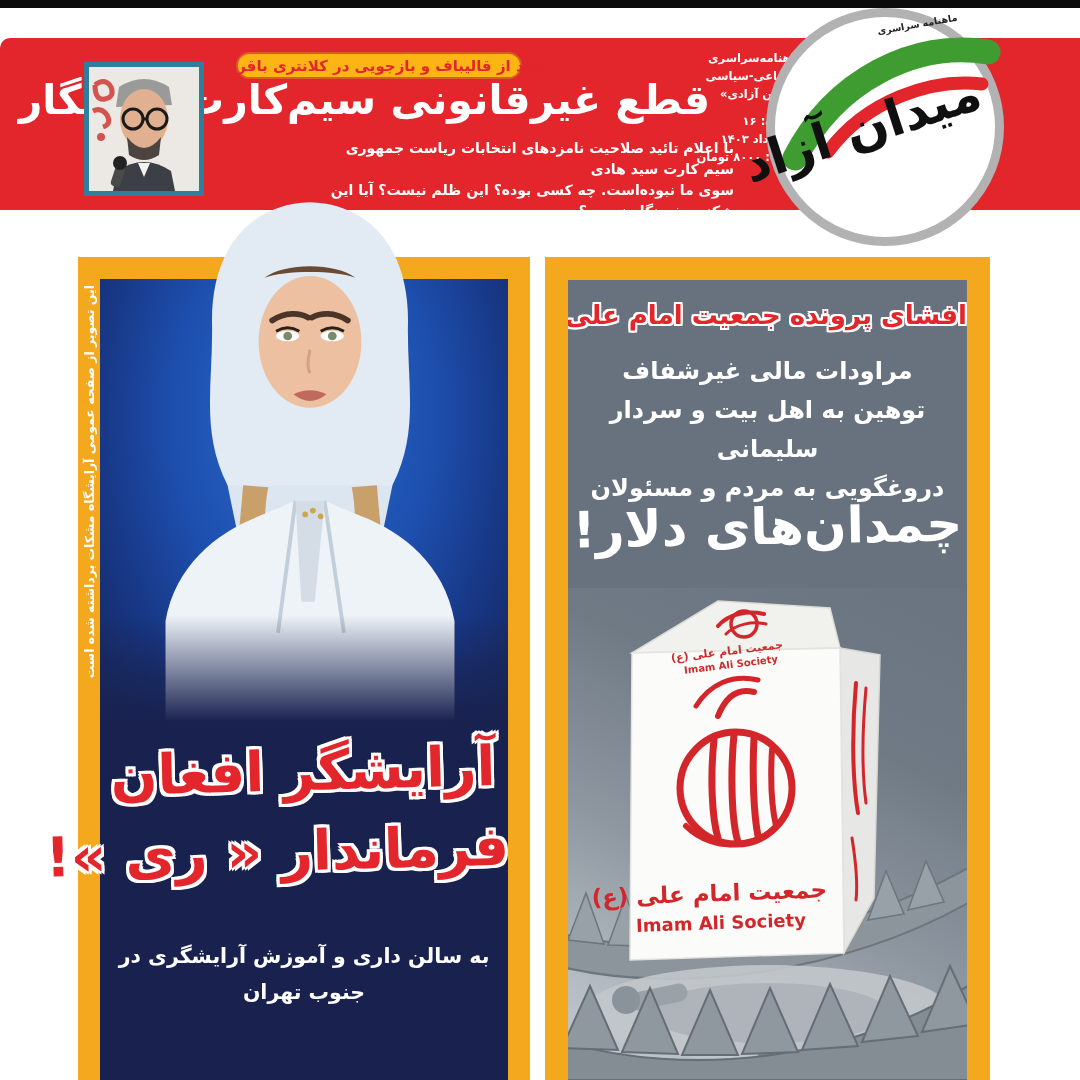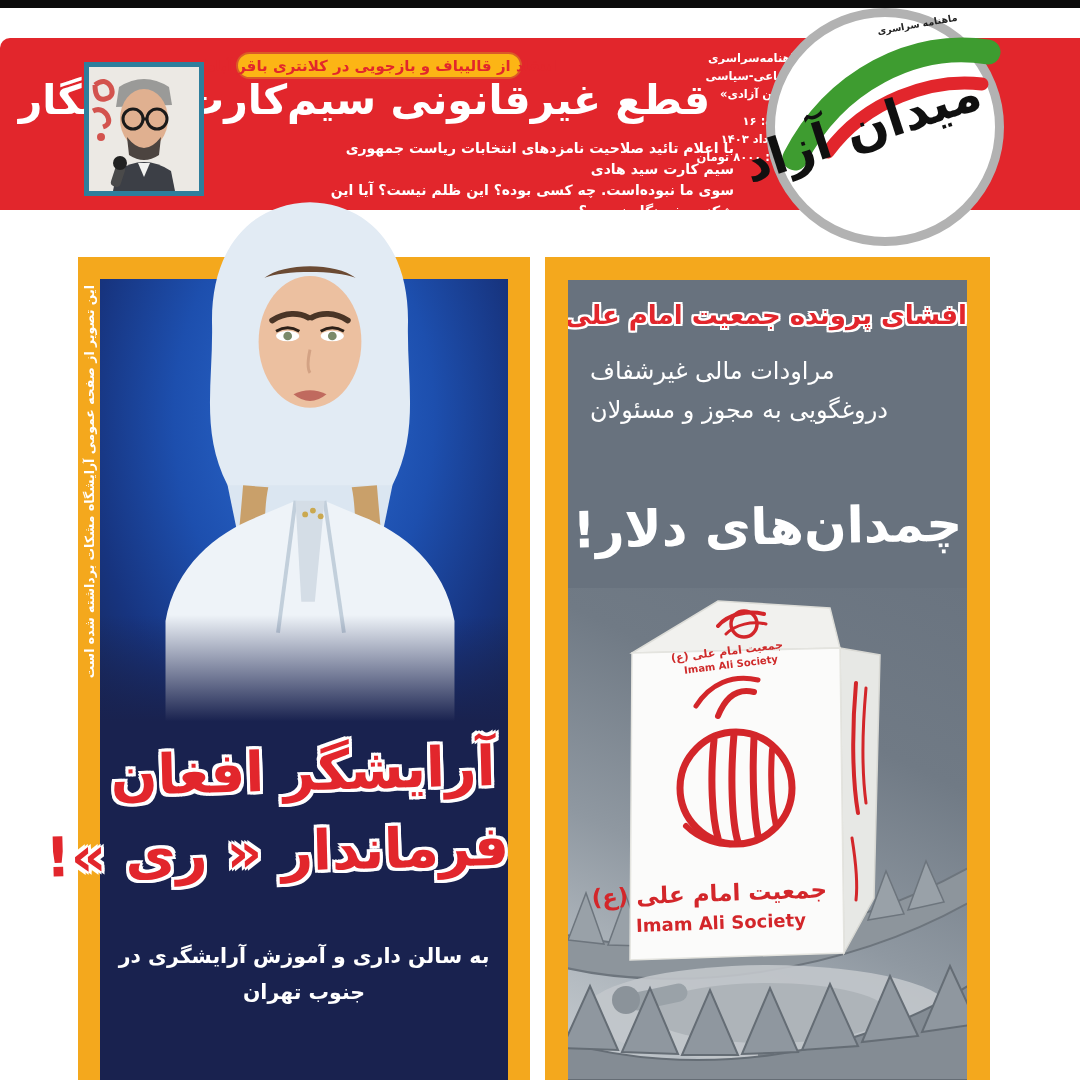--- a/index.html
+++ b/index.html
@@ -39,21 +39,21 @@
   .left-headline{left:100px;top:731px;width:408px;text-align:center;direction:rtl;z-index:6;transform:rotate(-1.5deg);}
   .left-headline .ln{font-size:55px;font-weight:bold;color:var(--red);line-height:80px;white-space:nowrap;
     text-shadow:-3px -3px 0 #fff,3px -3px 0 #fff,-3px 3px 0 #fff,3px 3px 0 #fff,0 -3px 0 #fff,0 3px 0 #fff,-3px 0 0 #fff,3px 0 0 #fff;}
   .left-body{left:112px;top:938px;width:384px;text-align:center;direction:rtl;color:#fff;font-size:20.5px;font-weight:bold;line-height:36px;z-index:6;}
 
   
   .right-frame{left:545px;top:257px;width:445px;height:823px;background:var(--yellow);}
   .right-inner{left:568px;top:280px;width:399px;height:800px;background:var(--slate);overflow:hidden;}
   .right-kicker{left:0;top:20px;width:399px;text-align:center;direction:rtl;font-size:26px;font-weight:bold;color:var(--red);white-space:nowrap;
     text-shadow:-2px -2px 0 #fff,2px -2px 0 #fff,-2px 2px 0 #fff,2px 2px 0 #fff,0 -2px 0 #fff,0 2px 0 #fff,-2px 0 0 #fff,2px 0 0 #fff;}
-  .right-bullets{left:0;top:72px;width:399px;text-align:left;direction:rtl;color:#fff;font-size:24px;font-weight:normal;line-height:39px;margin-left:22px;}
+  .right-bullets{left:0;top:72px;width:399px;text-align:center;direction:rtl;color:#fff;font-size:24px;font-weight:bold;line-height:39px;}
   .right-headline{left:0;top:218px;width:399px;text-align:center;direction:rtl;color:#fff;font-size:50px;font-weight:bold;transform:rotate(-1deg);white-space:nowrap;}
   .trap-photo{left:0;top:308px;width:399px;height:492px;background:linear-gradient(205deg,#6A7480 0%,#707a85 30%,#8f98a1 60%,#b5bcc2 85%,#c8cdd1 100%);overflow:hidden;}
   .box-top-fa{left:642px;top:645px;width:170px;text-align:center;font-size:11px;font-weight:bold;color:#cf2b2b;transform:rotate(-7deg);direction:rtl;z-index:8;white-space:nowrap;}
   .box-top-en{left:646px;top:659px;width:170px;text-align:center;font-size:10px;font-weight:bold;color:#cf2b2b;transform:rotate(-7deg);z-index:8;white-space:nowrap;}
   .box-front-fa{left:615px;top:880px;width:212px;text-align:center;font-size:23px;font-weight:bold;color:#d3262a;transform:rotate(-2deg);direction:rtl;z-index:8;white-space:nowrap;}
   .box-front-en{left:618px;top:912px;width:206px;text-align:center;font-size:18px;font-weight:bold;color:#d3262a;transform:rotate(-2deg);z-index:8;white-space:nowrap;}
 </style>
 </head>
 <body>
 
@@ -160,21 +160,22 @@
   <div class="abs left-body">
     <div>به سالن داری و آموزش آرایشگری در جنوب تهران</div>
 
   </div>
 
   <div class="abs right-frame"></div>
   <div class="abs right-inner">
     <div class="abs right-kicker">افشای پرونده جمعیت امام علی (ع)</div>
     <div class="abs right-bullets">
       <div>مراودات مالی غیرشفاف</div>
-      <div>دروغگویی به مجوز و مسئولان</div>
+      <div>توهین به اهل بیت و سردار سلیمانی</div>
+      <div>دروغگویی به مردم و مسئولان</div>
     </div>
     <div class="abs right-headline">چمدان‌های دلار!</div>
 
     <div class="abs trap-photo">
       <svg width="399" height="492" viewBox="0 0 399 492">
 
         <g>
           <path d="M-10,345 C 110,375 280,350 409,275 L409,310 C 280,385 110,408 -10,378 Z" fill="#8d959c" stroke="#6d757d" stroke-width="2"></path>
           <g fill="#99a1a8" stroke="#6d757d" stroke-width="1.5">
             <polygon points="0,352 18,305 36,356"></polygon>

